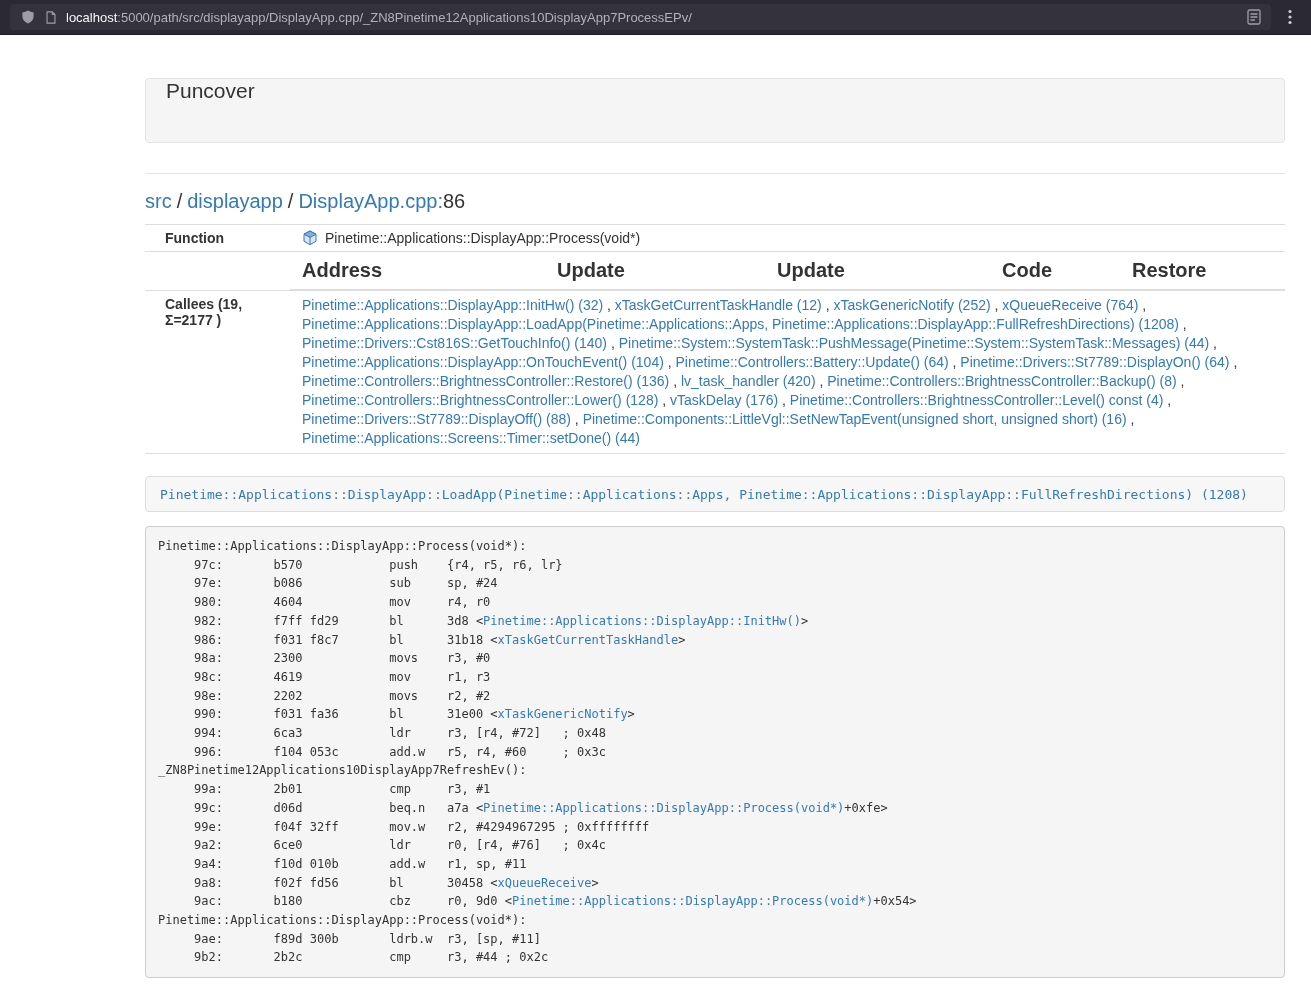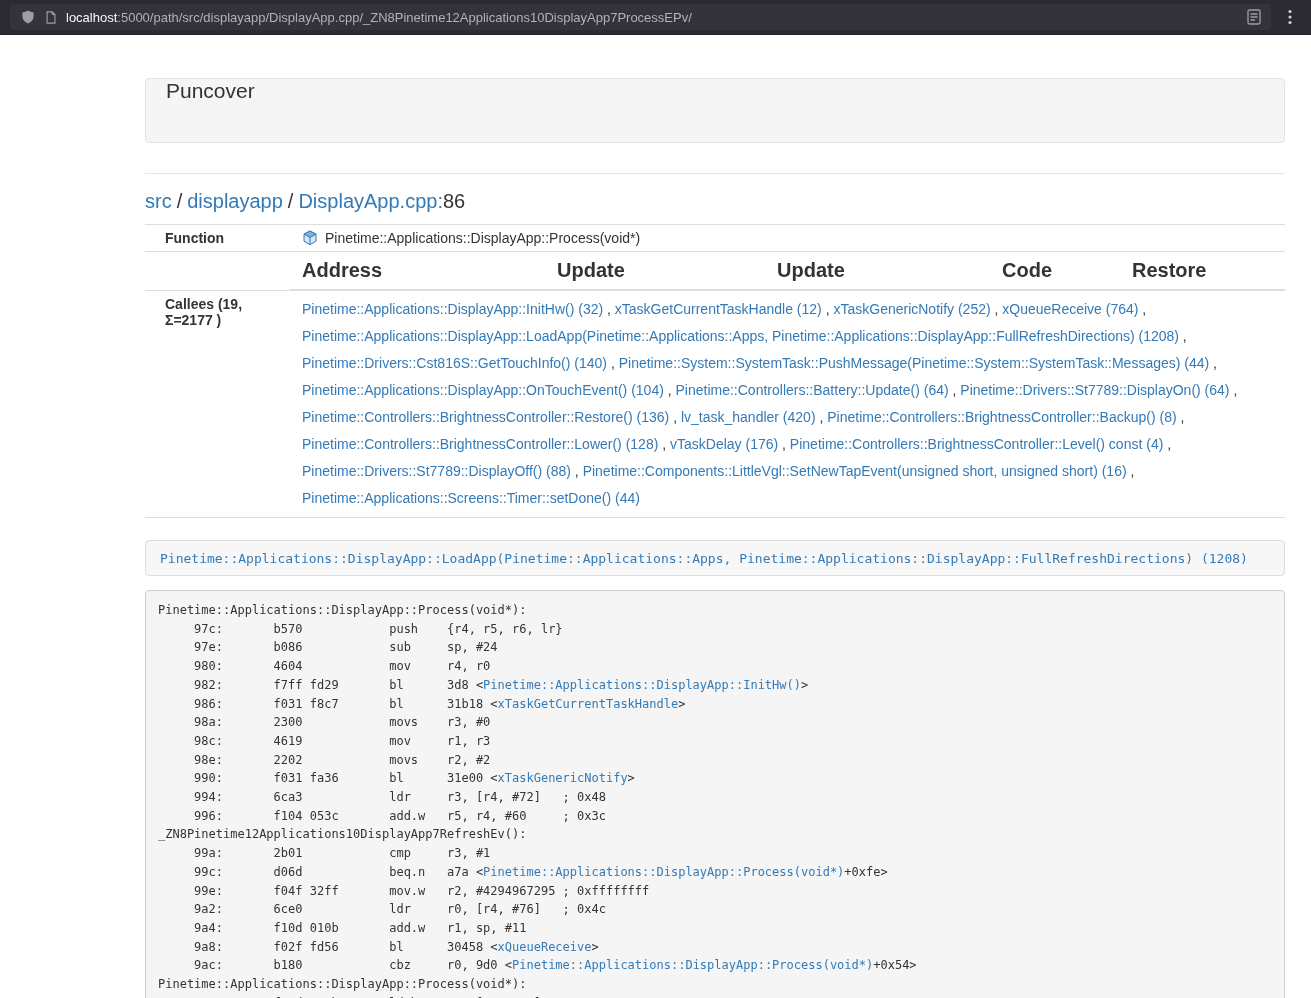--- a/index.html
+++ b/index.html
@@ -42,21 +42,21 @@
 
   .fn-cell { display:flex; align-items:center; gap:7px; }
 
   table.ntable { width:100%; border-collapse:collapse; font-size:20px; }
   table.ntable th { text-align:left; font-weight:bold; padding:7px 8px 7px 12px;
                     border-bottom:1px solid #ddd; }
   table.ntable td { padding:7px 8px 7px 12px; }
   .col-address { width:255px; } .col-remarks { width:220px; }
   .col-stack { width:225px; }  .col-code { width:130px; }
 
-  .callees { line-height:27px; padding-bottom:4px; }
+  .callees { line-height:19px; padding-bottom:4px; }
 
   
   .sym-panel { margin-top:22px; height:36px; border:1px solid #ddd; border-radius:4px;
                background:#f7f7f7; display:flex; align-items:center; padding:0 14px;
                font-family:"DejaVu Sans Mono", monospace; font-size:13px;
                white-space:nowrap; overflow:hidden; }
   pre.disasm { margin-top:14px; background:#f5f5f5; border:1px solid #ccc;
                border-radius:4px; padding:10px 12px;
                font-family:"DejaVu Sans Mono", monospace;
                font-size:12px; line-height:18.7px; color:#333;

